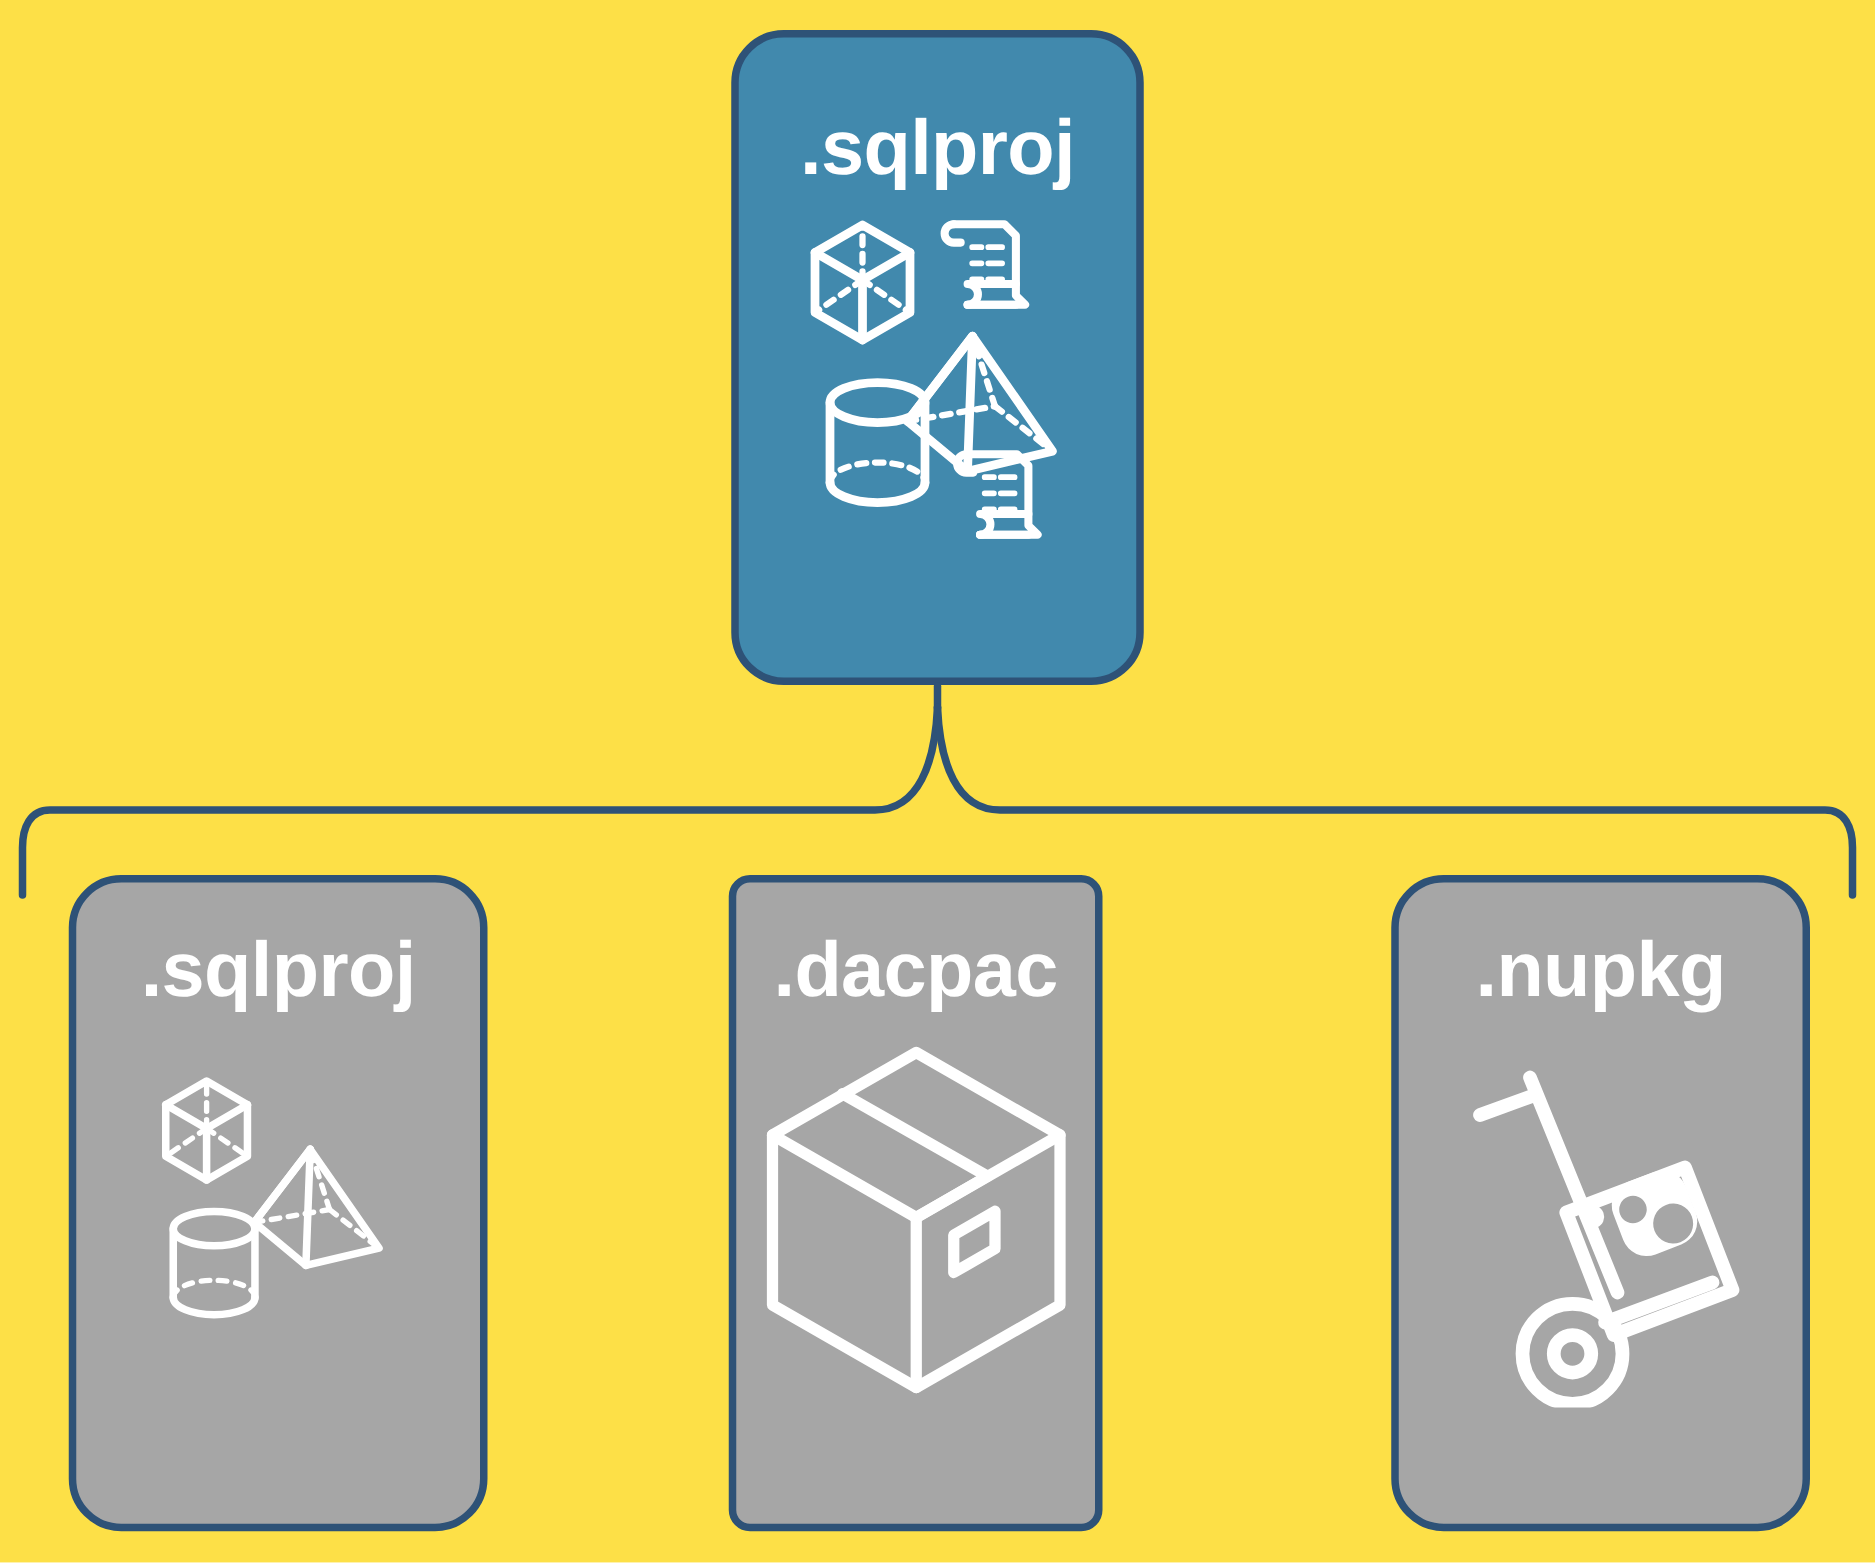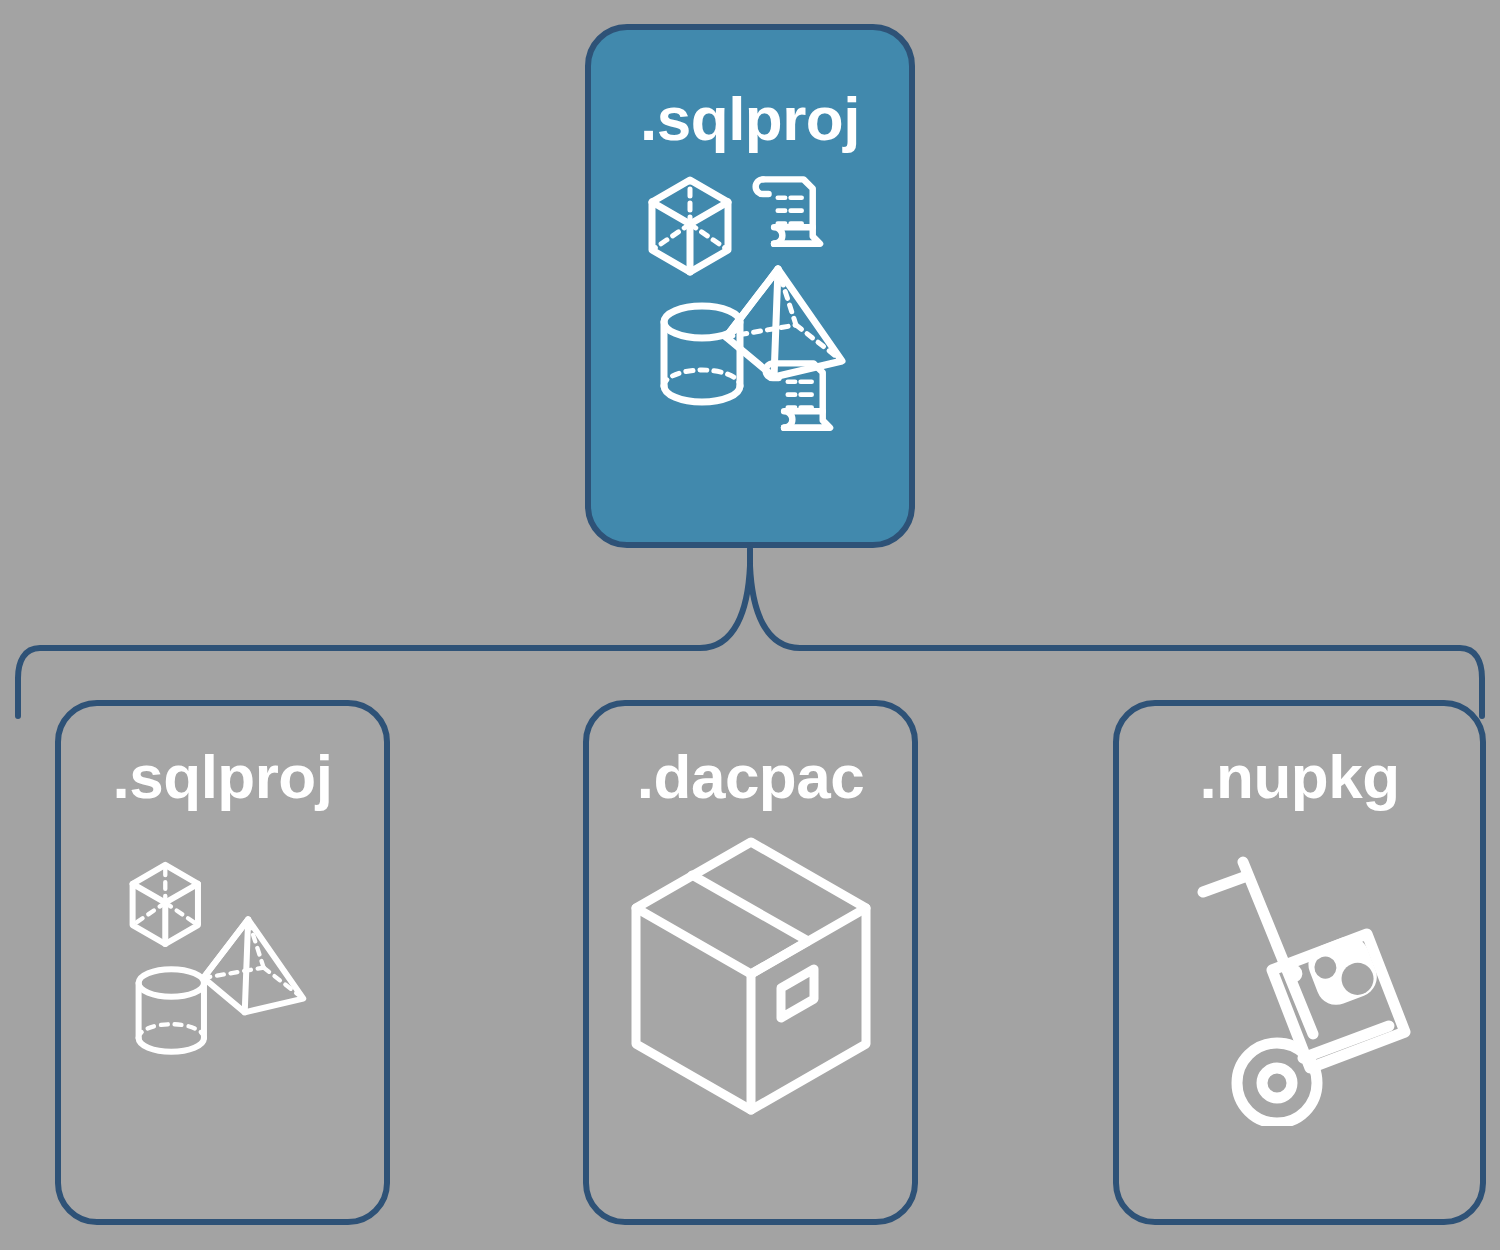--- a/index.html
+++ b/index.html
@@ -4,21 +4,21 @@
 <style>
   html, body {
     margin: 0;
     padding: 0;
     background: #ffffff;
   }
   #canvas {
     position: relative;
     width: 1500px;
     height: 1250px;
-    background: #a3a3a3;
+    background: #fde047;
     font-family: "Liberation Sans", sans-serif;
     overflow: hidden;
   }
   .node {
     position: absolute;
     border-radius: 42px;
     border: 6px solid #2E5277;
     box-sizing: border-box;
   }
   .node.primary { background: #4189AD; }
@@ -162,41 +162,41 @@
           <ellipse cx="48" cy="22" rx="38" ry="16"></ellipse>
           <path d="M10 22 L10 86"></path>
           <path d="M86 22 L86 86"></path>
           <path d="M10 86 a38 16 0 0 0 76 0"></path>
           <path d="M10 86 a38 16 0 0 1 76 0" stroke-dasharray="8 8" stroke-width="5"></path>
         </g>
       </svg>
     </div>
   </div>
 
-  <div class="node secondary" style="left:583px; top:700px; width:335px; height:525px;">
+  <div class="node secondary" style="left:583px; top:700px; width:299px; height:525px;border-radius:17px;">
 
     <div class="node-title" style="top:40px; font-size:62px;">.dacpac</div>
 
     <div class="node-art" style="top:130px; height:280px;">
       <svg width="250" height="280" viewBox="0 0 250 280" fill="none" stroke="#ffffff" stroke-width="9" stroke-linecap="round" stroke-linejoin="round">
 
         <path d="M125 6 L240 72 L240 208 L125 274 L10 208 L10 72 Z"></path>
 
         <path d="M10 72 L125 138 L240 72"></path>
         <path d="M125 138 L125 274"></path>
 
         <path d="M66 39 L182 105"></path>
         <path d="M125 138 L182 105"></path>
 
         <path d="M155 152 L188 133 L188 163 L155 182 Z"></path>
       </svg>
     </div>
   </div>
 
-  <div class="node secondary" style="left:1113px; top:700px; width:373px; height:525px;">
+  <div class="node secondary" style="left:1113px; top:700px; width:335px; height:525px;">
 
     <div class="node-title" style="top:40px; font-size:62px;">.nupkg</div>
 
     <div class="node-art" style="top:140px; height:280px;">
       <svg width="250" height="280" viewBox="0 0 250 280">
         <g fill="none" stroke="#ffffff" stroke-width="11" stroke-linecap="round" stroke-linejoin="round">
 
           <path d="M28 46 L72 30"></path>
 
           <path d="M68 16 L138 188"></path>

